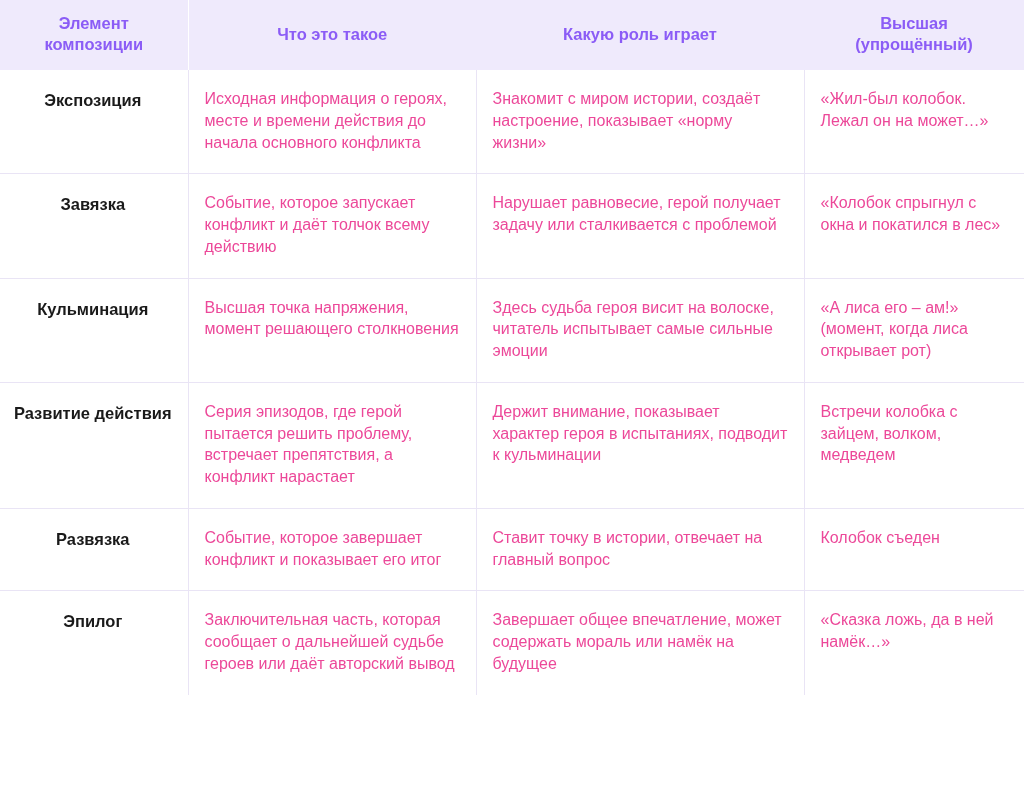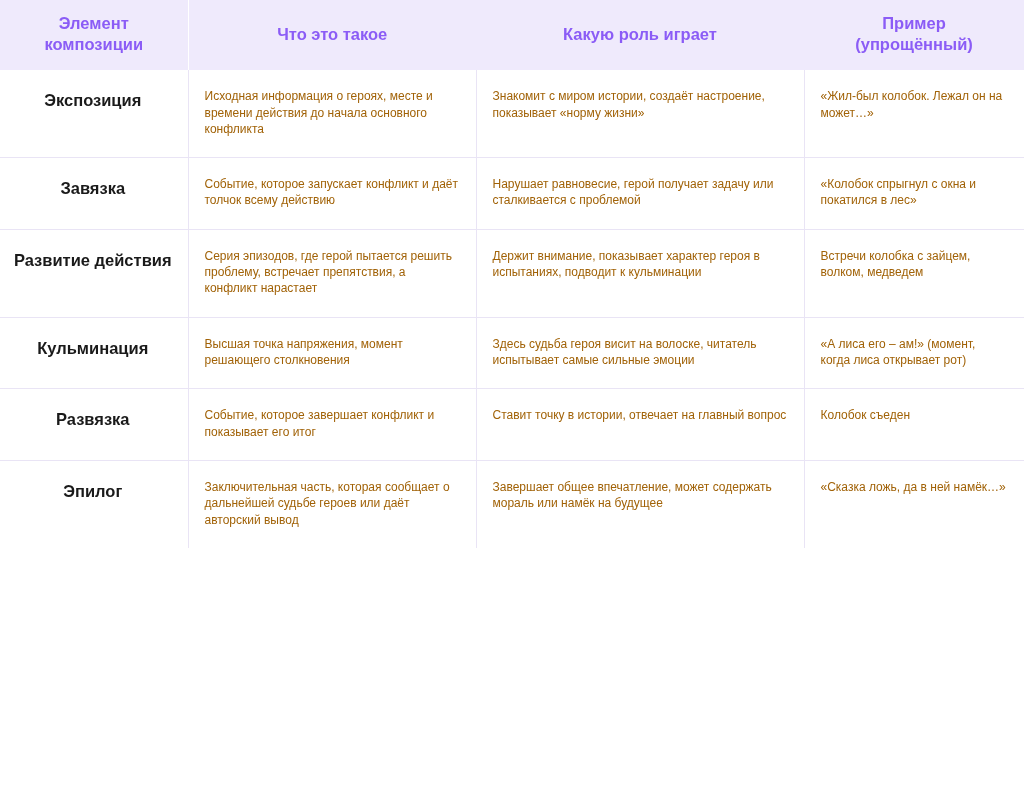--- a/index.html
+++ b/index.html
@@ -40,26 +40,26 @@
     vertical-align: middle;
     border: none;
   }
   thead th.first {
     border-right: 1px solid #ffffff;
   }
   thead tr { height: 70px; }
 
   tbody td {
     vertical-align: top;
-    font-size: 12px;
+    font-size: 16px;
     line-height: 1.36;
     padding: 18px 16px 20px 16px;
     border-bottom: 1px solid #e9e4f5;
     border-right: 1px solid #e9e4f5;
-    color: #a16207;
+    color: #ec4899;
   }
   tbody td.stage {
     text-align: center;
     font-weight: 700;
     font-size: 16.5px;
     color: #1a1a1a;
     vertical-align: top;
     padding-top: 19px;
     padding-left: 8px;
     padding-right: 10px;
@@ -86,49 +86,49 @@
           <span class="cell-line">Элемент</span>
           <span class="cell-line">композиции</span>
         </th>
         <th>
           <span class="cell-line">Что это такое</span>
         </th>
         <th>
           <span class="cell-line">Какую роль играет</span>
         </th>
         <th>
-          <span class="cell-line">Пример</span>
+          <span class="cell-line">Высшая</span>
           <span class="cell-line">(упрощённый)</span>
         </th>
       </tr>
     </thead>
     <tbody>
       <tr>
         <td class="stage">Экспозиция</td>
         <td>Исходная информация о героях, месте и времени действия до начала основного конфликта</td>
         <td>Знакомит с миром истории, создаёт настроение, показывает «норму жизни»</td>
         <td class="last">«Жил-был колобок. Лежал он на может…»</td>
       </tr>
       <tr>
         <td class="stage">Завязка</td>
         <td>Событие, которое запускает конфликт и даёт толчок всему действию</td>
         <td>Нарушает равновесие, герой получает задачу или сталкивается с проблемой</td>
         <td class="last">«Колобок спрыгнул с окна и покатился в лес»</td>
       </tr>
       <tr>
+        <td class="stage">Кульминация</td>
+        <td>Высшая точка напряжения, момент решающего столкновения</td>
+        <td>Здесь судьба героя висит на волоске, читатель испытывает самые сильные эмоции</td>
+        <td class="last">«А лиса его – ам!» (момент, когда лиса открывает рот)</td>
+      </tr>
+      <tr>
         <td class="stage">Развитие действия</td>
         <td>Серия эпизодов, где герой пытается решить проблему, встречает препятствия, а конфликт нарастает</td>
         <td>Держит внимание, показывает характер героя в испытаниях, подводит к кульминации</td>
         <td class="last">Встречи колобка с зайцем, волком, медведем</td>
-      </tr>
-      <tr>
-        <td class="stage">Кульминация</td>
-        <td>Высшая точка напряжения, момент решающего столкновения</td>
-        <td>Здесь судьба героя висит на волоске, читатель испытывает самые сильные эмоции</td>
-        <td class="last">«А лиса его – ам!» (момент, когда лиса открывает рот)</td>
       </tr>
       <tr>
         <td class="stage">Развязка</td>
         <td>Событие, которое завершает конфликт и показывает его итог</td>
         <td>Ставит точку в истории, отвечает на главный вопрос</td>
         <td class="last">Колобок съеден</td>
       </tr>
       <tr>
         <td class="stage">Эпилог</td>
         <td>Заключительная часть, которая сообщает о дальнейшей судьбе героев или даёт авторский вывод</td>

